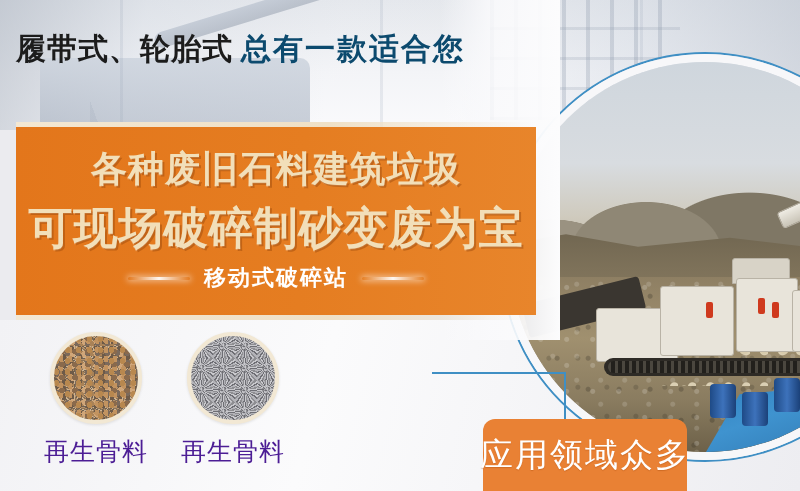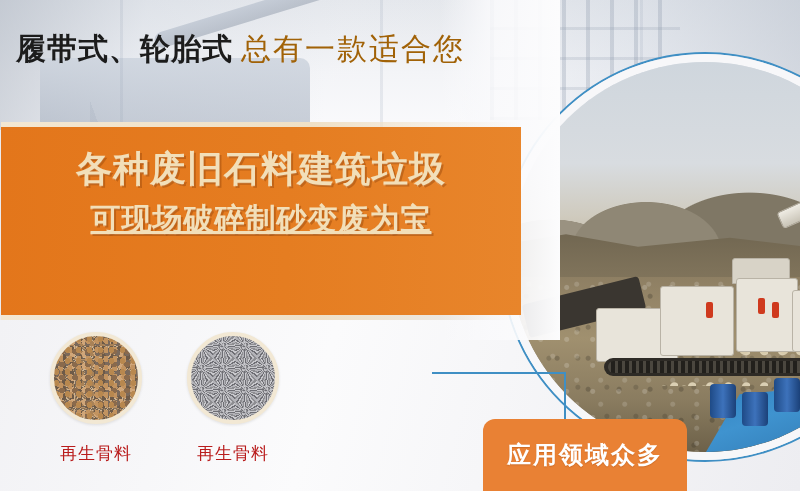--- a/index.html
+++ b/index.html
@@ -46,43 +46,43 @@
     border-radius:3px 10px 0 0;
   }
 
   
   .headline {
     position:absolute; left:16px; top:34px;
     font-size:30px; line-height:1; white-space:nowrap;
     z-index:6;
   }
   .headline .hl-strong { font-weight:bold; color:#1c1c1c; letter-spacing:1px; }
-  .headline .hl-light  { font-weight:normal; color:#a16207; letter-spacing:2px; margin-left:8px; }
-
-  
-  .ob-wrap { position:absolute; left:1px; top:122px; width:520px; height:198px; z-index:5; }
+  .headline .hl-light  { font-weight:bold; color:#0c4a6e; letter-spacing:2px; margin-left:8px; }
+
+  
+  .ob-wrap { position:absolute; left:16px; top:122px; width:520px; height:198px; z-index:5; }
   .ob-top-rule, .ob-bot-rule {
     position:absolute; left:0; width:100%; height:5px;
     background:linear-gradient(90deg,#f3e7d2 0%, #efe0c6 60%, rgba(239,224,198,0) 100%);
   }
   .ob-top-rule { top:0; }
   .ob-bot-rule { bottom:0; }
   .orange-band {
     position:absolute; left:0; top:5px; width:100%; height:188px;
     background:linear-gradient(92deg,#e3761b 0%, #e57d21 55%, #e8852b 100%);
   }
   .ob-line {
     position:absolute; width:100%; text-align:center;
     font-weight:bold; white-space:nowrap;
     color:#f2dfb9;
     text-shadow:2px 2px 0 rgba(150,70,10,.45), 0 1px 0 rgba(255,255,255,.25);
     letter-spacing:1px;
   }
   .ob-line-1 { top:18px; font-size:36px; }
-  .ob-line-2 { top:72px; font-size:30px;text-decoration:underline; }
+  .ob-line-2 { top:72px; font-size:44px; }
   .ob-sub-row {
     position:absolute; top:136px; width:100%;
     display:flex; align-items:center; justify-content:center; gap:14px;
   }
   .ob-spark {
     width:62px; height:3px; border-radius:2px;
     background:linear-gradient(90deg, rgba(255,255,255,0) 0%, rgba(255,255,255,.95) 50%, rgba(255,255,255,0) 100%);
     box-shadow:0 0 6px 1px rgba(255,255,255,.6);
   }
   .ob-sub {
@@ -120,36 +120,36 @@
       repeating-linear-gradient(90deg, rgba(0,0,0,.18) 0 2px, transparent 2px 21px),
       linear-gradient(125deg,#9e4527 0%,#b4552e 30%,#8d3f22 55%,#a94e2a 78%,#7d3a1e 100%);
   }
   .circle.c3 {
     background:
       repeating-conic-gradient(from 15deg at 45% 45%, #8e8e92 0 8deg, #c9c9cd 8deg 15deg, #6e6e74 15deg 22deg, #b3b3b8 22deg 30deg),
       #9a9a9f;
     background-size:22px 22px, auto;
   }
   .prod-label {
-    margin-top:18px; font-size:17px; color:#b91c1c; white-space:nowrap; letter-spacing:1px;
+    margin-top:11px; font-size:25px; color:#4c1d95; white-space:nowrap; letter-spacing:1px;
   }
 
   
   .connector { position:absolute; left:432px; top:372px; z-index:7; }
   .conn-h { position:absolute; left:0; top:0; width:134px; height:2px; background:#3f8fc4; }
   .conn-v { position:absolute; left:132px; top:0; width:2px; height:56px; background:#3f8fc4; }
 
   
   .cta {
     position:absolute; left:483px; top:419px; width:204px; height:72px;
     background:#e98134; border-radius:12px 12px 0 0; z-index:8;
     display:flex; align-items:center; justify-content:center;
   }
   .cta-label {
-    color:#ffffff; font-weight:bold; font-size:24px; letter-spacing:2px; white-space:nowrap;
+    color:#ffffff; font-weight:normal; font-size:33px; letter-spacing:2px; white-space:nowrap;
     text-shadow:0 1px 1px rgba(160,70,10,.35);
   }
 
   
   .photo-ring {
     position:absolute; left:500px; top:52px; width:410px; height:410px;
     border-radius:50%; border:2px solid #3f8fc4; z-index:3;
   }
   .photo-circle {
     position:absolute; left:510px; top:62px; width:390px; height:390px;
@@ -274,20 +274,25 @@
 
   <div class="headline">
     <span class="hl-strong">履带式、轮胎式</span><span class="hl-light">总有一款适合您</span>
   </div>
 
   <div class="ob-wrap">
     <div class="ob-top-rule"></div>
     <div class="orange-band">
       <div class="ob-line ob-line-1">各种废旧石料建筑垃圾</div>
       <div class="ob-line ob-line-2">可现场破碎制砂变废为宝</div>
+      <div class="ob-sub-row">
+        <span class="ob-spark"></span>
+        <span class="ob-sub">移动式破碎站</span>
+        <span class="ob-spark"></span>
+      </div>
     </div>
     <div class="ob-bot-rule"></div>
   </div>
 
   <div class="products">
     <div class="prod">
       <div class="circle c1"></div>
       <div class="prod-label">再生骨料</div>
     </div>
     <div class="prod">

